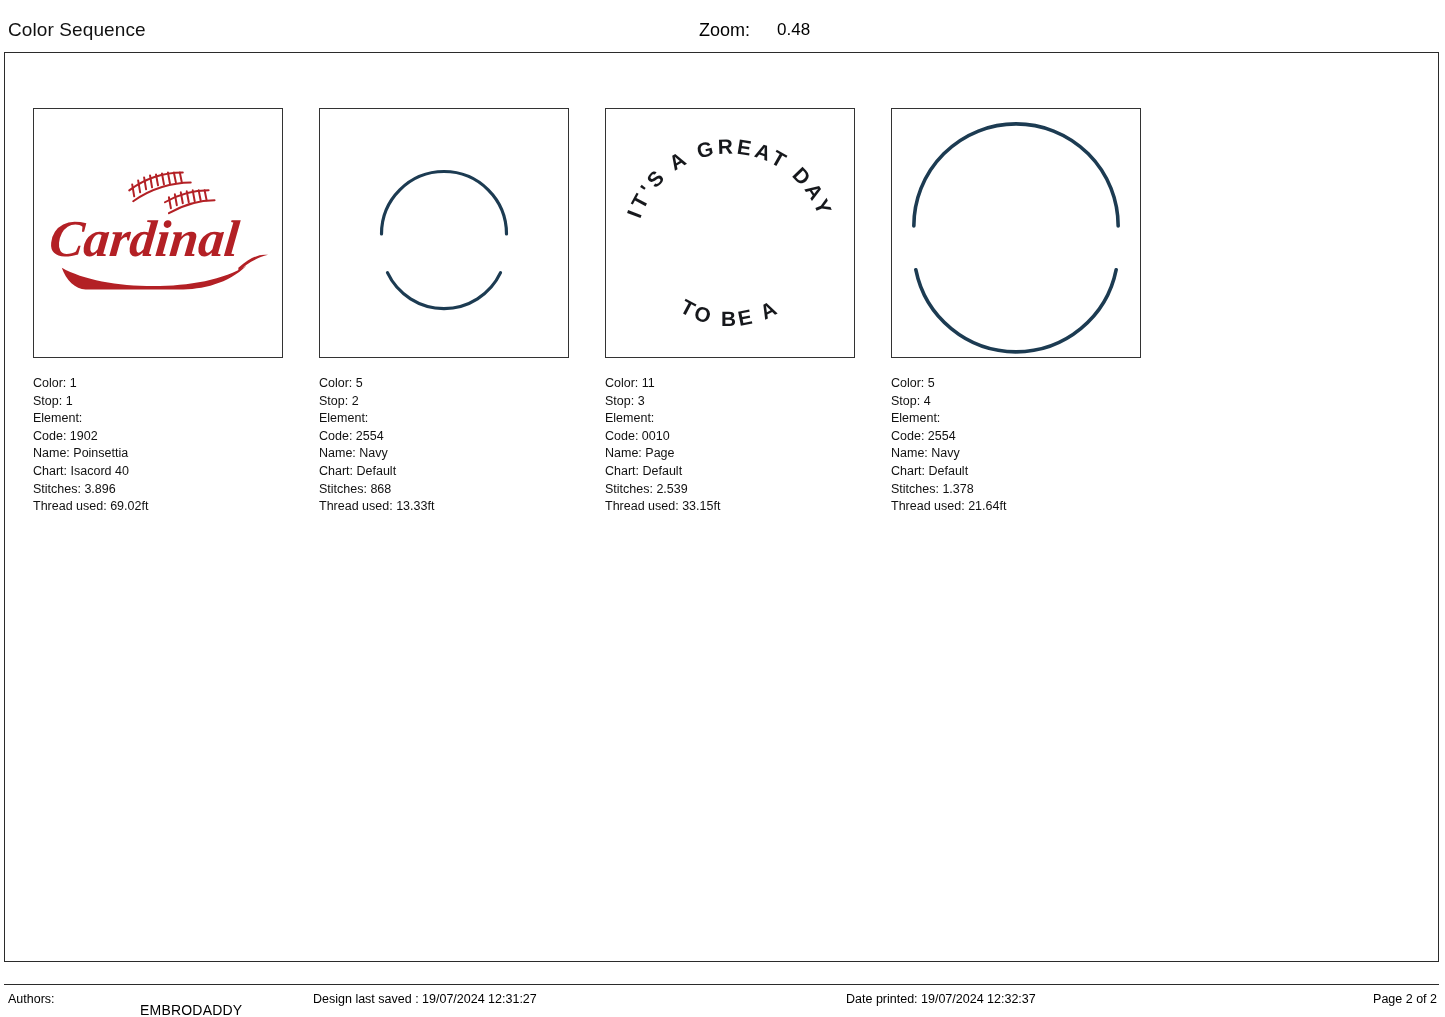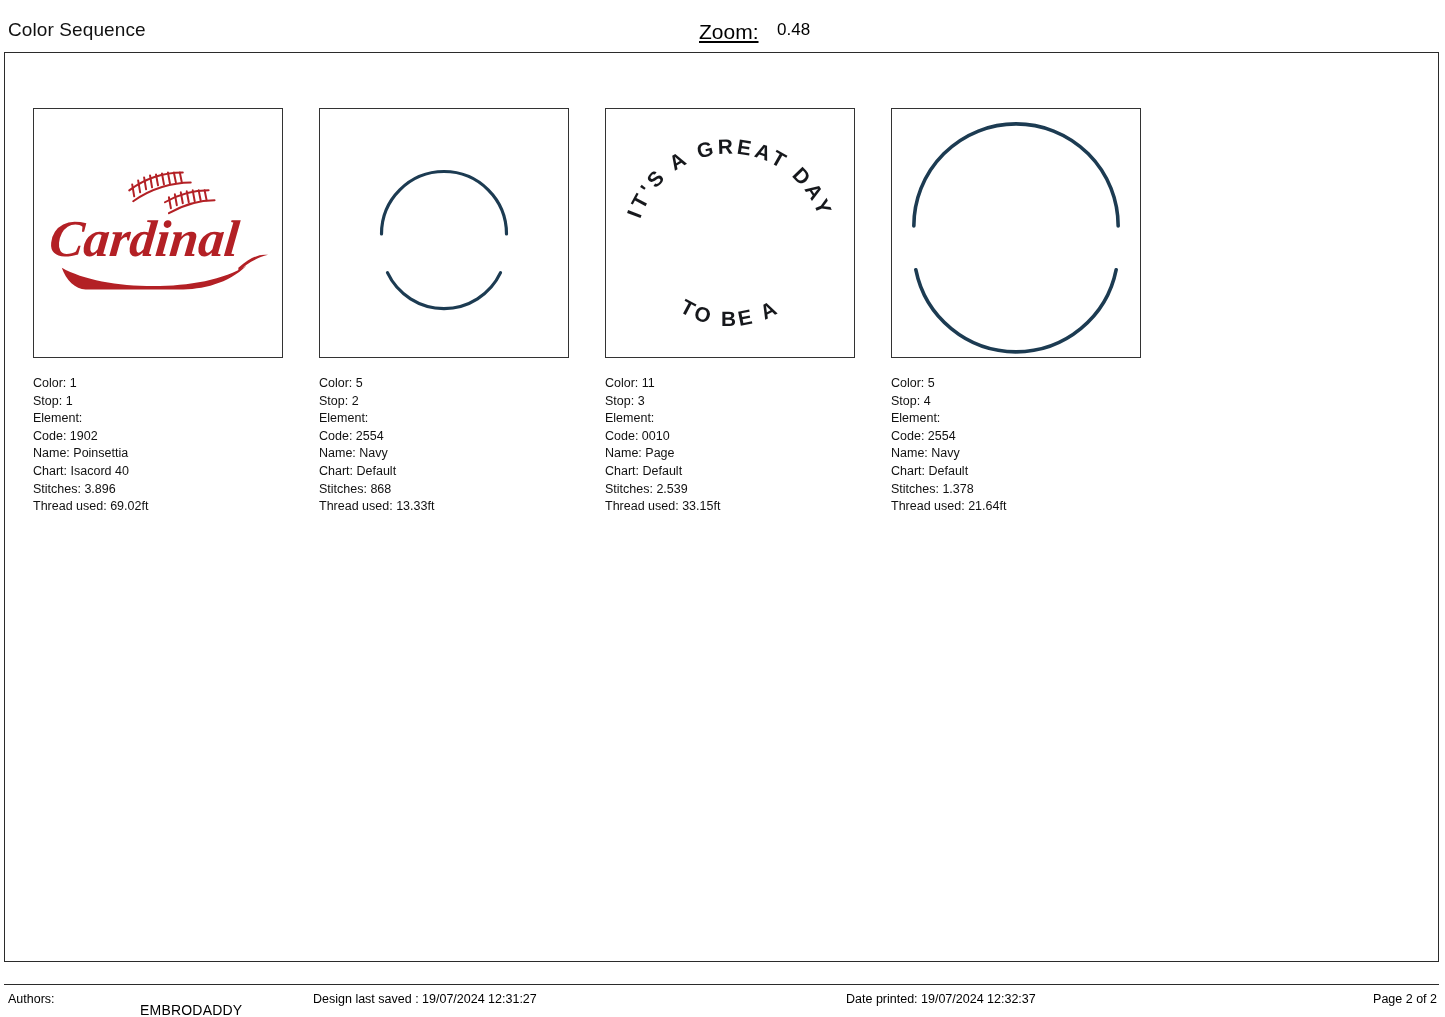--- a/index.html
+++ b/index.html
@@ -30,22 +30,21 @@
     left: 8px;
     top: 3px;
     font-size: 19px;
     color: #111;
     letter-spacing: 0.1px;
   }
   .zoom-label {
     position: absolute;
     left: 699px;
     top: 4px;
-    font-size: 21px;
-    text-decoration: underline;
+    font-size: 18px;
   }
   .zoom-value {
     position: absolute;
     left: 777px;
     top: 4px;
     font-size: 17px;
   }
 
   
   .sheet {

